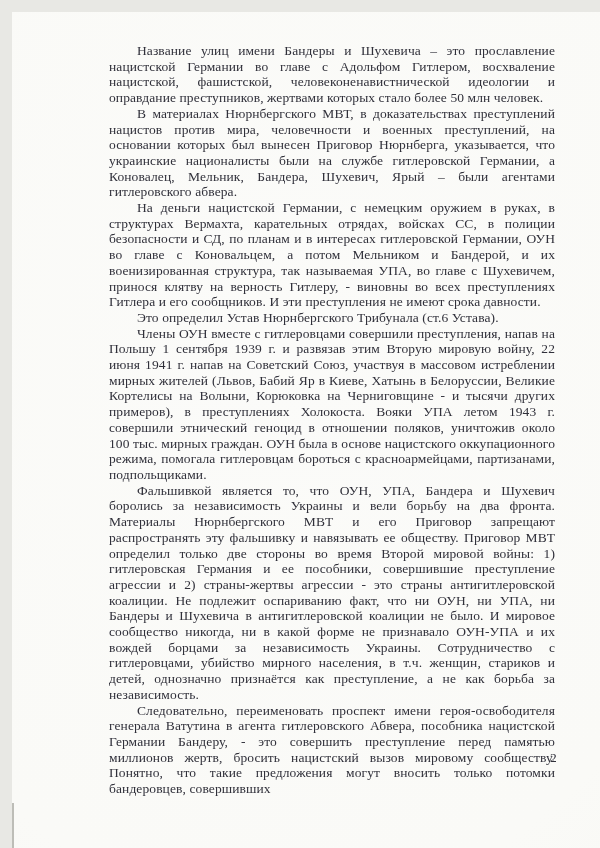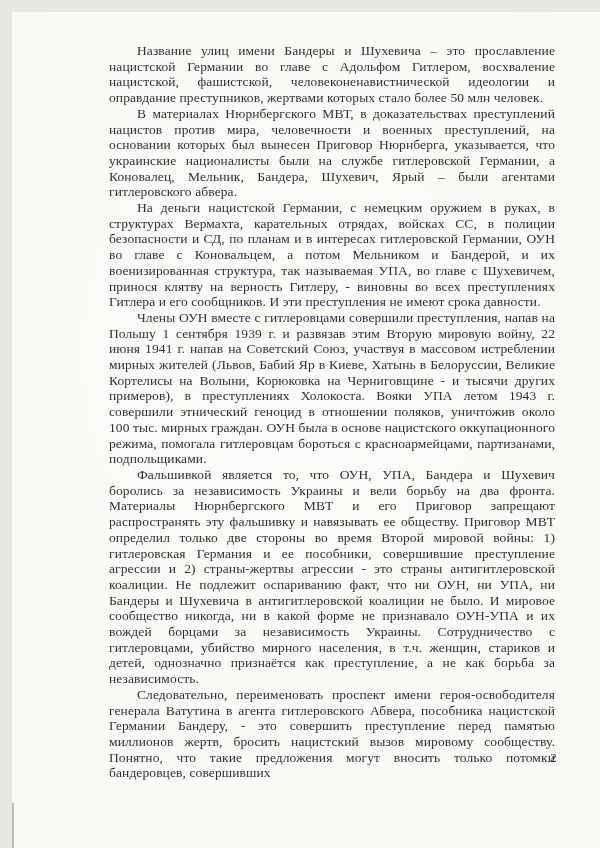--- a/index.html
+++ b/index.html
@@ -70,20 +70,21 @@
   }
 </style>
 </head>
 <body>
 
 <div class="page">
   <div class="text-block">
     <p>Название улиц имени Бандеры и Шухевича – это прославление нацистской Германии во главе с Адольфом Гитлером, восхваление нацистской, фашистской, человеконенавистнической идеологии и оправдание преступников, жертвами которых стало более 50 млн человек.</p>
     <p>В материалах Нюрнбергского МВТ, в доказательствах преступлений нацистов против мира, человечности и военных преступлений, на основании которых был вынесен Приговор Нюрнберга, указывается, что украинские националисты были на службе гитлеровской Германии, а Коновалец, Мельник, Бандера, Шухевич, Ярый – были агентами гитлеровского абвера.</p>
     <p>На деньги нацистской Германии, с немецким оружием в руках, в структурах Вермахта, карательных отрядах, войсках СС, в полиции безопасности и СД, по планам и в интересах гитлеровской Германии, ОУН во главе с Коновальцем, а потом Мельником и Бандерой, и их военизированная структура, так называемая УПА, во главе с Шухевичем, принося клятву на верность Гитлеру, - виновны во всех преступлениях Гитлера и его сообщников. И эти преступления не имеют срока давности.</p>
+    <p>Это определил Устав Нюрнбергского Трибунала (ст.6 Устава).</p>
     <p>Члены ОУН вместе с гитлеровцами совершили преступления, напав на Польшу 1 сентября 1939 г. и развязав этим Вторую мировую войну, 22 июня 1941 г. напав на Советский Союз, участвуя в массовом истреблении мирных жителей (Львов, Бабий Яр в Киеве, Хатынь в Белоруссии, Великие Кортелисы на Волыни, Корюковка на Черниговщине - и тысячи других примеров), в преступлениях Холокоста. Вояки УПА летом 1943 г. совершили этнический геноцид в отношении поляков, уничтожив около 100 тыс. мирных граждан. ОУН была в основе нацистского оккупационного режима, помогала гитлеровцам бороться с красноармейцами, партизанами, подпольщиками.</p>
     <p>Фальшивкой является то, что ОУН, УПА, Бандера и Шухевич боролись за независимость Украины и вели борьбу на два фронта. Материалы Нюрнбергского МВТ и его Приговор запрещают распространять эту фальшивку и навязывать ее обществу. Приговор МВТ определил только две стороны во время Второй мировой войны: 1) гитлеровская Германия и ее пособники, совершившие преступление агрессии и 2) страны-жертвы агрессии - это страны антигитлеровской коалиции. Не подлежит оспариванию факт, что ни ОУН, ни УПА, ни Бандеры и Шухевича в антигитлеровской коалиции не было. И мировое сообщество никогда, ни в какой форме не признавало ОУН-УПА и их вождей борцами за независимость Украины. Сотрудничество с гитлеровцами, убийство мирного населения, в т.ч. женщин, стариков и детей, однозначно признаётся как преступление, а не как борьба за независимость.</p>
     <p>Следовательно, переименовать проспект имени героя-освободителя генерала Ватутина в агента гитлеровского Абвера, пособника нацистской Германии Бандеру, - это совершить преступление перед памятью миллионов жертв, бросить нацистский вызов мировому сообществу. Понятно, что такие предложения могут вносить только потомки бандеровцев, совершивших</p>
   </div>
 
   <div class="page-number">2</div>
 
   <div class="scan-bottom-strip"></div>
   <div class="scan-bottom-line"></div>
   <div class="scan-left-edge"></div>

